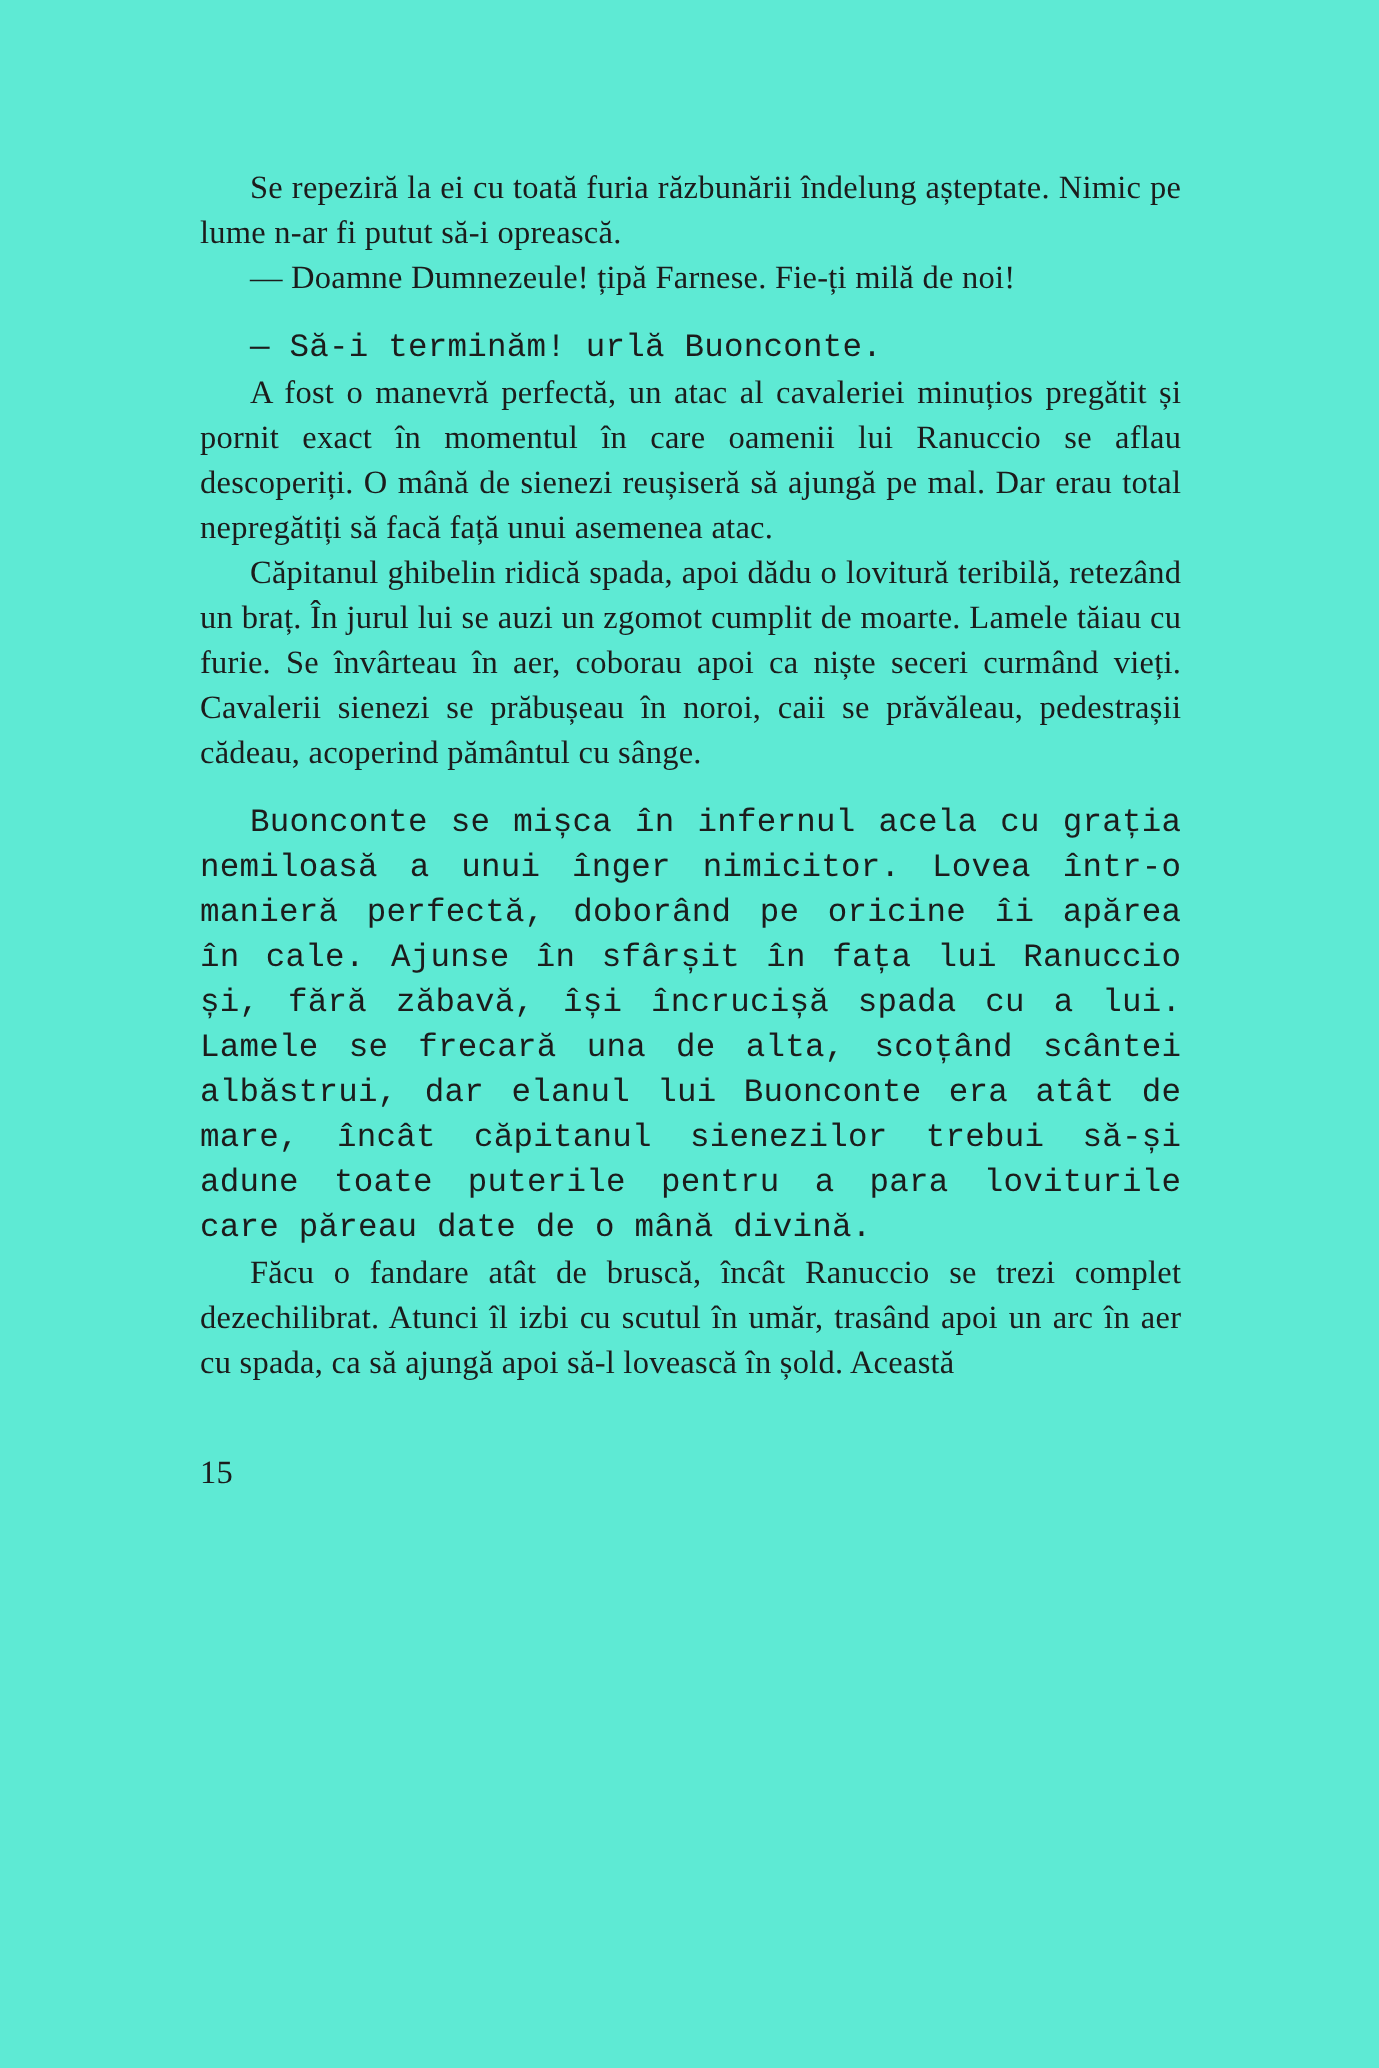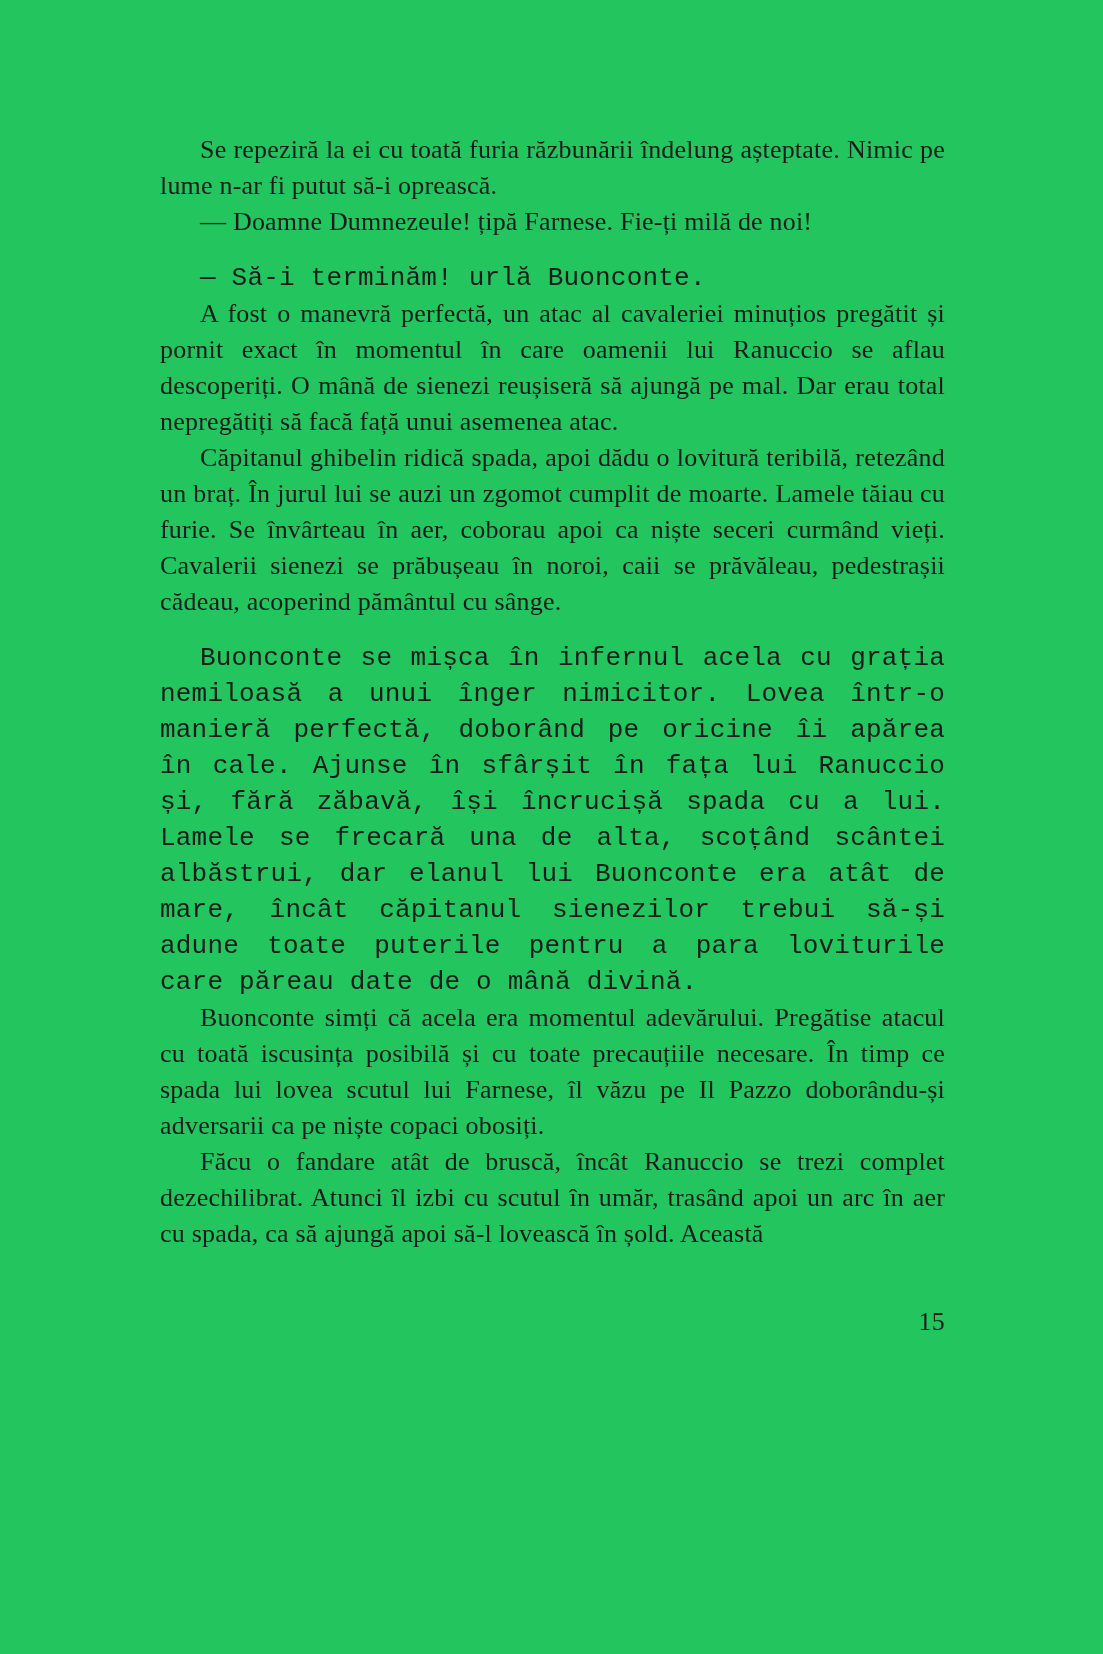--- a/index.html
+++ b/index.html
@@ -14,21 +14,21 @@
     font-family: "Liberation Serif", "DejaVu Serif", serif;
     color: #1c1c1c;
     -webkit-font-smoothing: antialiased;
   }
   .page {
     position: absolute;
     top: 0;
     left: 0;
     width: 1103px;
     height: 1654px;
-    background: #22c55e;
+    background: #5eead4;
     box-sizing: border-box;
     padding: 132px 158px 14px 160px;
   }
   .text-block {
     width: 100%;
     font-size: 26px;
     line-height: 36px;
     text-align: justify;
     letter-spacing: 0.2px;
   }
@@ -36,34 +36,32 @@
     margin: 0;
     padding: 0;
     text-indent: 40px;
   }
   .text-block p.gap-before {
     margin-top: 20px;
     font-family: Liberation Mono, monospace;
   }
   .page-number {
     margin-top: 52px;
-    text-align: right;
     font-size: 26px;
     line-height: 36px;
     text-indent: 0;
   }
 </style>
 </head>
 <body>
 
 <div class="page">
   <div class="text-block">
     <p>Se repeziră la ei cu toată furia răzbunării îndelung așteptate. Nimic pe lume n-ar fi putut să-i oprească.</p>
     <p>— Doamne Dumnezeule! țipă Farnese. Fie-ți milă de noi!</p>
     <p class="gap-before">— Să-i terminăm! urlă Buonconte.</p>
     <p>A fost o manevră perfectă, un atac al cavaleriei minuțios pregătit și pornit exact în momentul în care oamenii lui Ranuccio se aflau descoperiți. O mână de sienezi reușiseră să ajungă pe mal. Dar erau total nepregătiți să facă față unui asemenea atac.</p>
     <p>Căpitanul ghibelin ridică spada, apoi dădu o lovitură teribilă, retezând un braț. În jurul lui se auzi un zgomot cumplit de moarte. Lamele tăiau cu furie. Se învârteau în aer, coborau apoi ca niște seceri curmând vieți. Cavalerii sienezi se prăbușeau în noroi, caii se prăvăleau, pedestrașii cădeau, acoperind pământul cu sânge.</p>
     <p class="gap-before">Buonconte se mișca în infernul acela cu grația nemiloasă a unui înger nimicitor. Lovea într-o manieră perfectă, doborând pe oricine îi apărea în cale. Ajunse în sfârșit în fața lui Ranuccio și, fără zăbavă, își încrucișă spada cu a lui. Lamele se frecară una de alta, scoțând scântei albăstrui, dar elanul lui Buonconte era atât de mare, încât căpitanul sienezilor trebui să-și adune toate puterile pentru a para loviturile care păreau date de o mână divină.</p>
-    <p>Buonconte simți că acela era momentul adevărului. Pregătise atacul cu toată iscusința posibilă și cu toate precauțiile necesare. În timp ce spada lui lovea scutul lui Farnese, îl văzu pe Il Pazzo doborându-și adversarii ca pe niște copaci obosiți.</p>
     <p>Făcu o fandare atât de bruscă, încât Ranuccio se trezi complet dezechilibrat. Atunci îl izbi cu scutul în umăr, trasând apoi un arc în aer cu spada, ca să ajungă apoi să-l lovească în șold. Această</p>
     <div class="page-number">15</div>
   </div>
 </div>
 
 </body></html>

